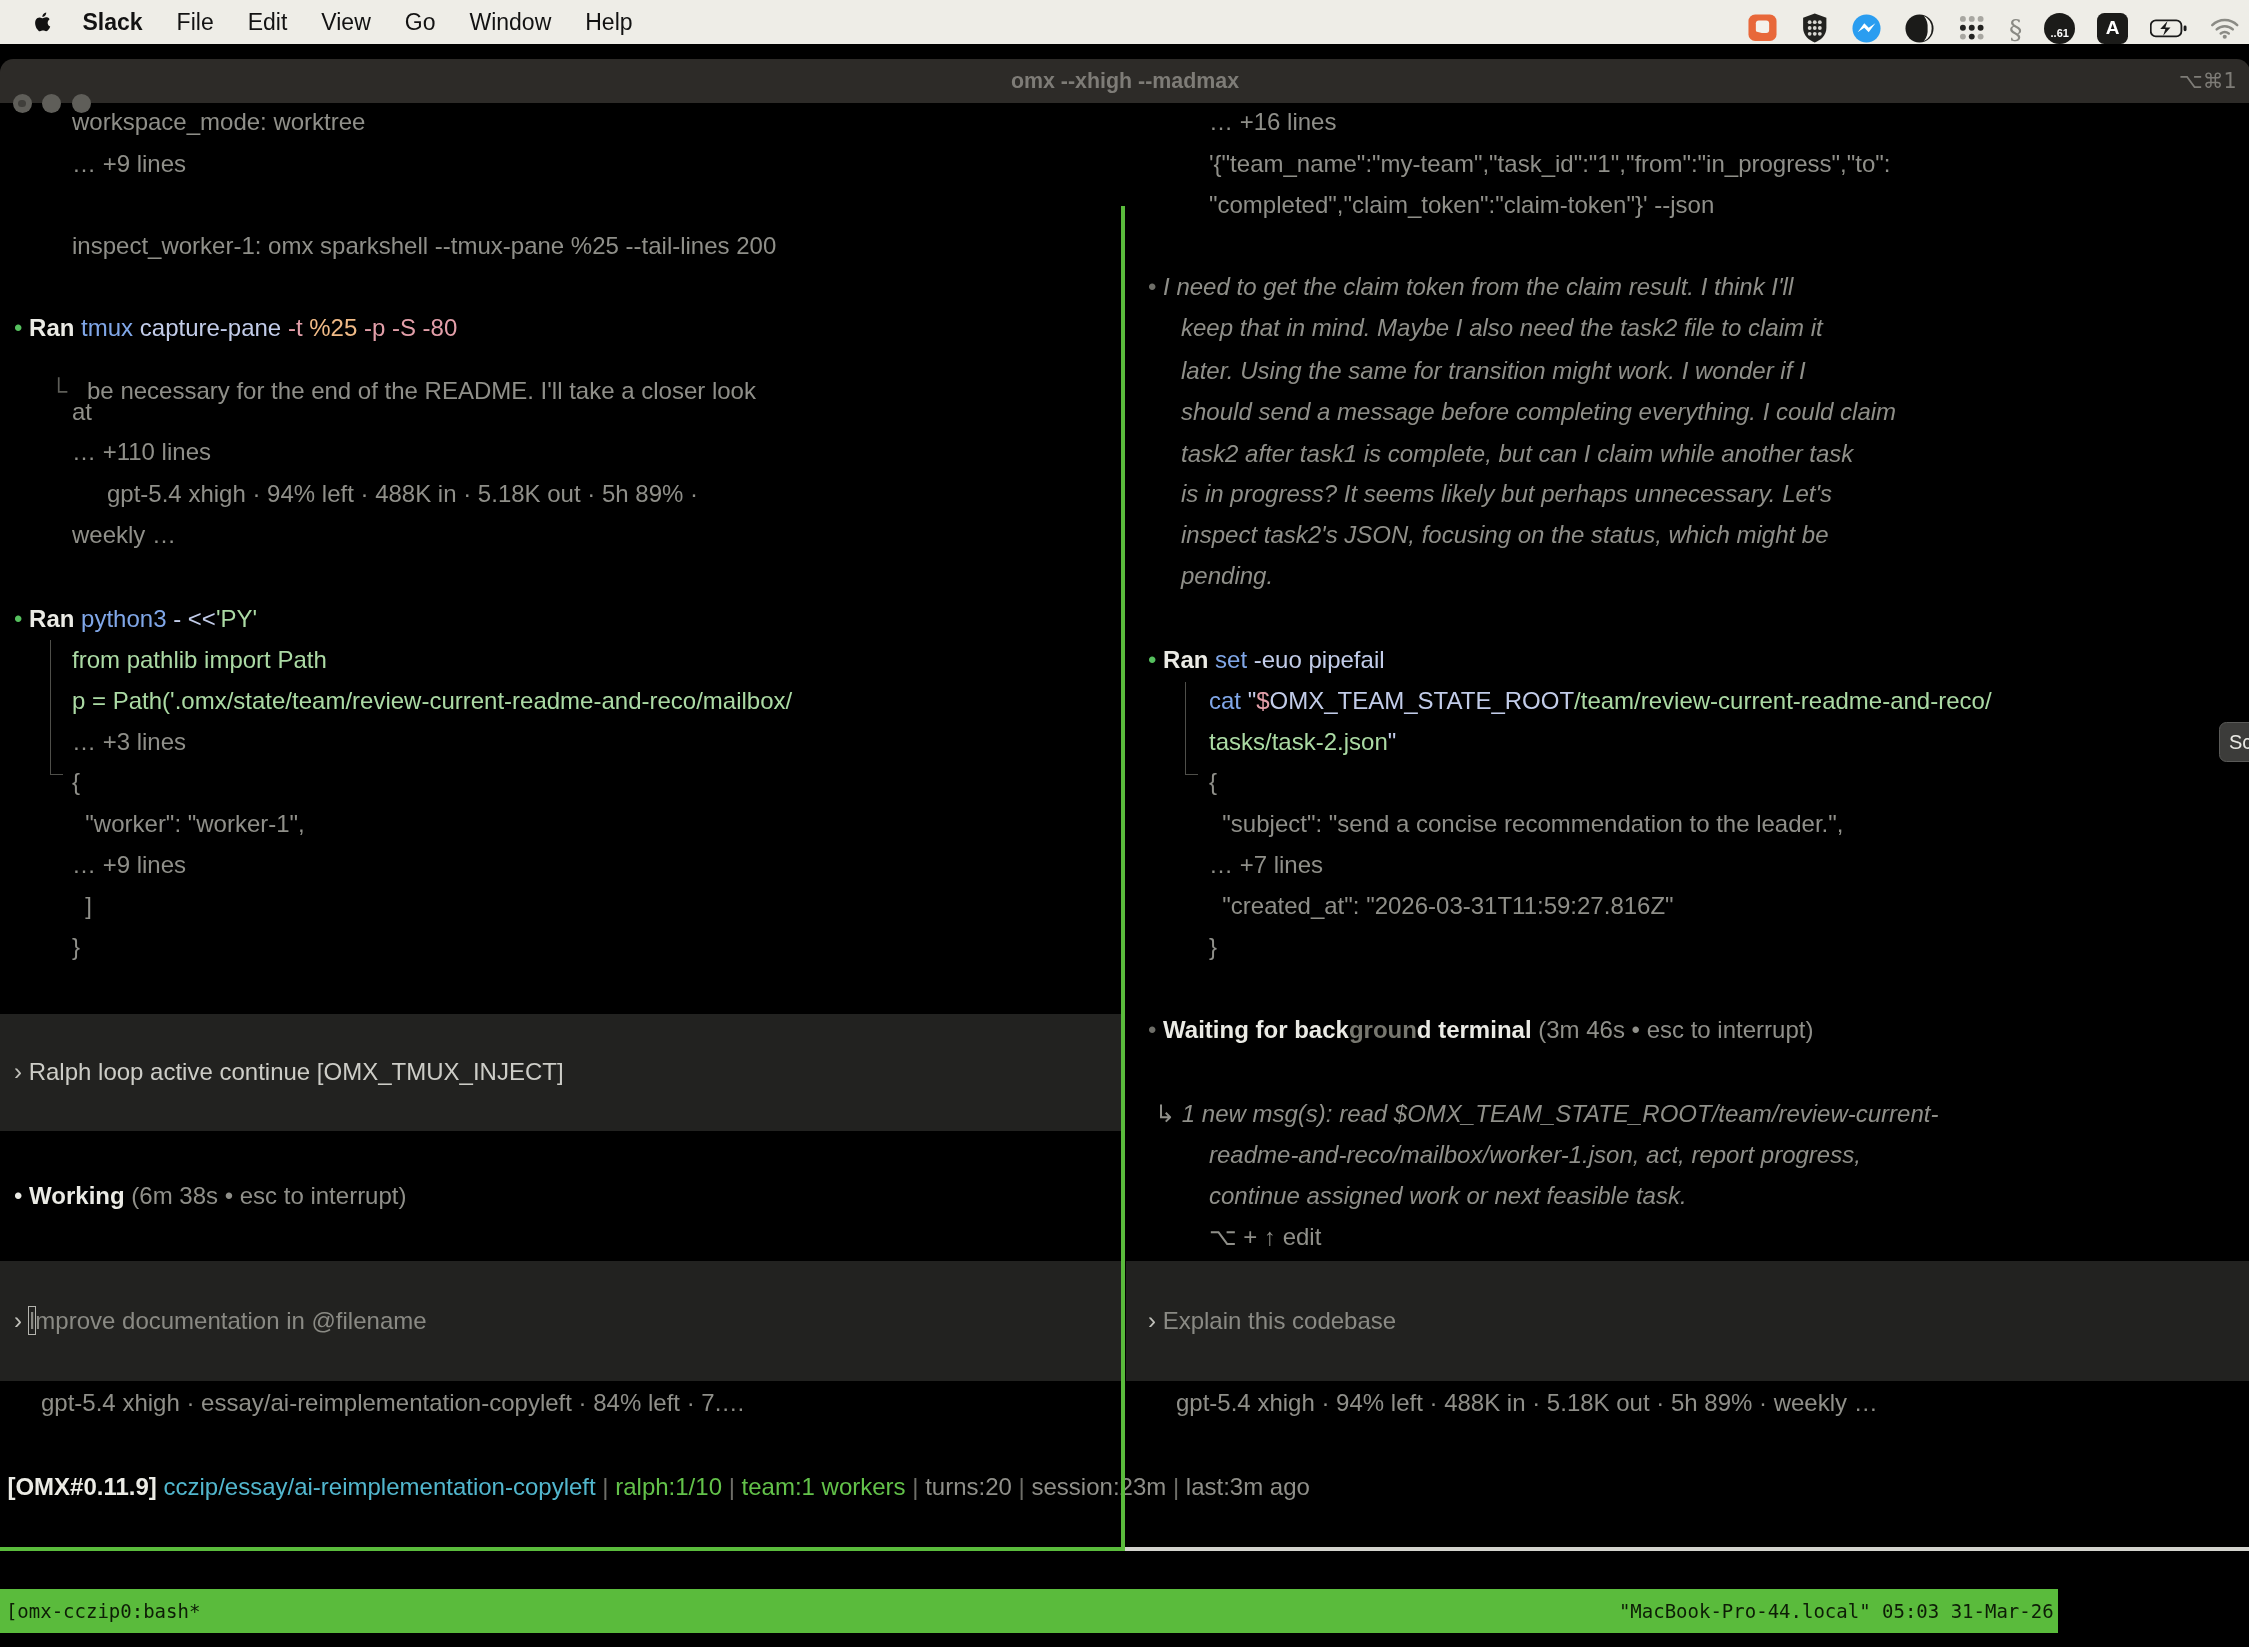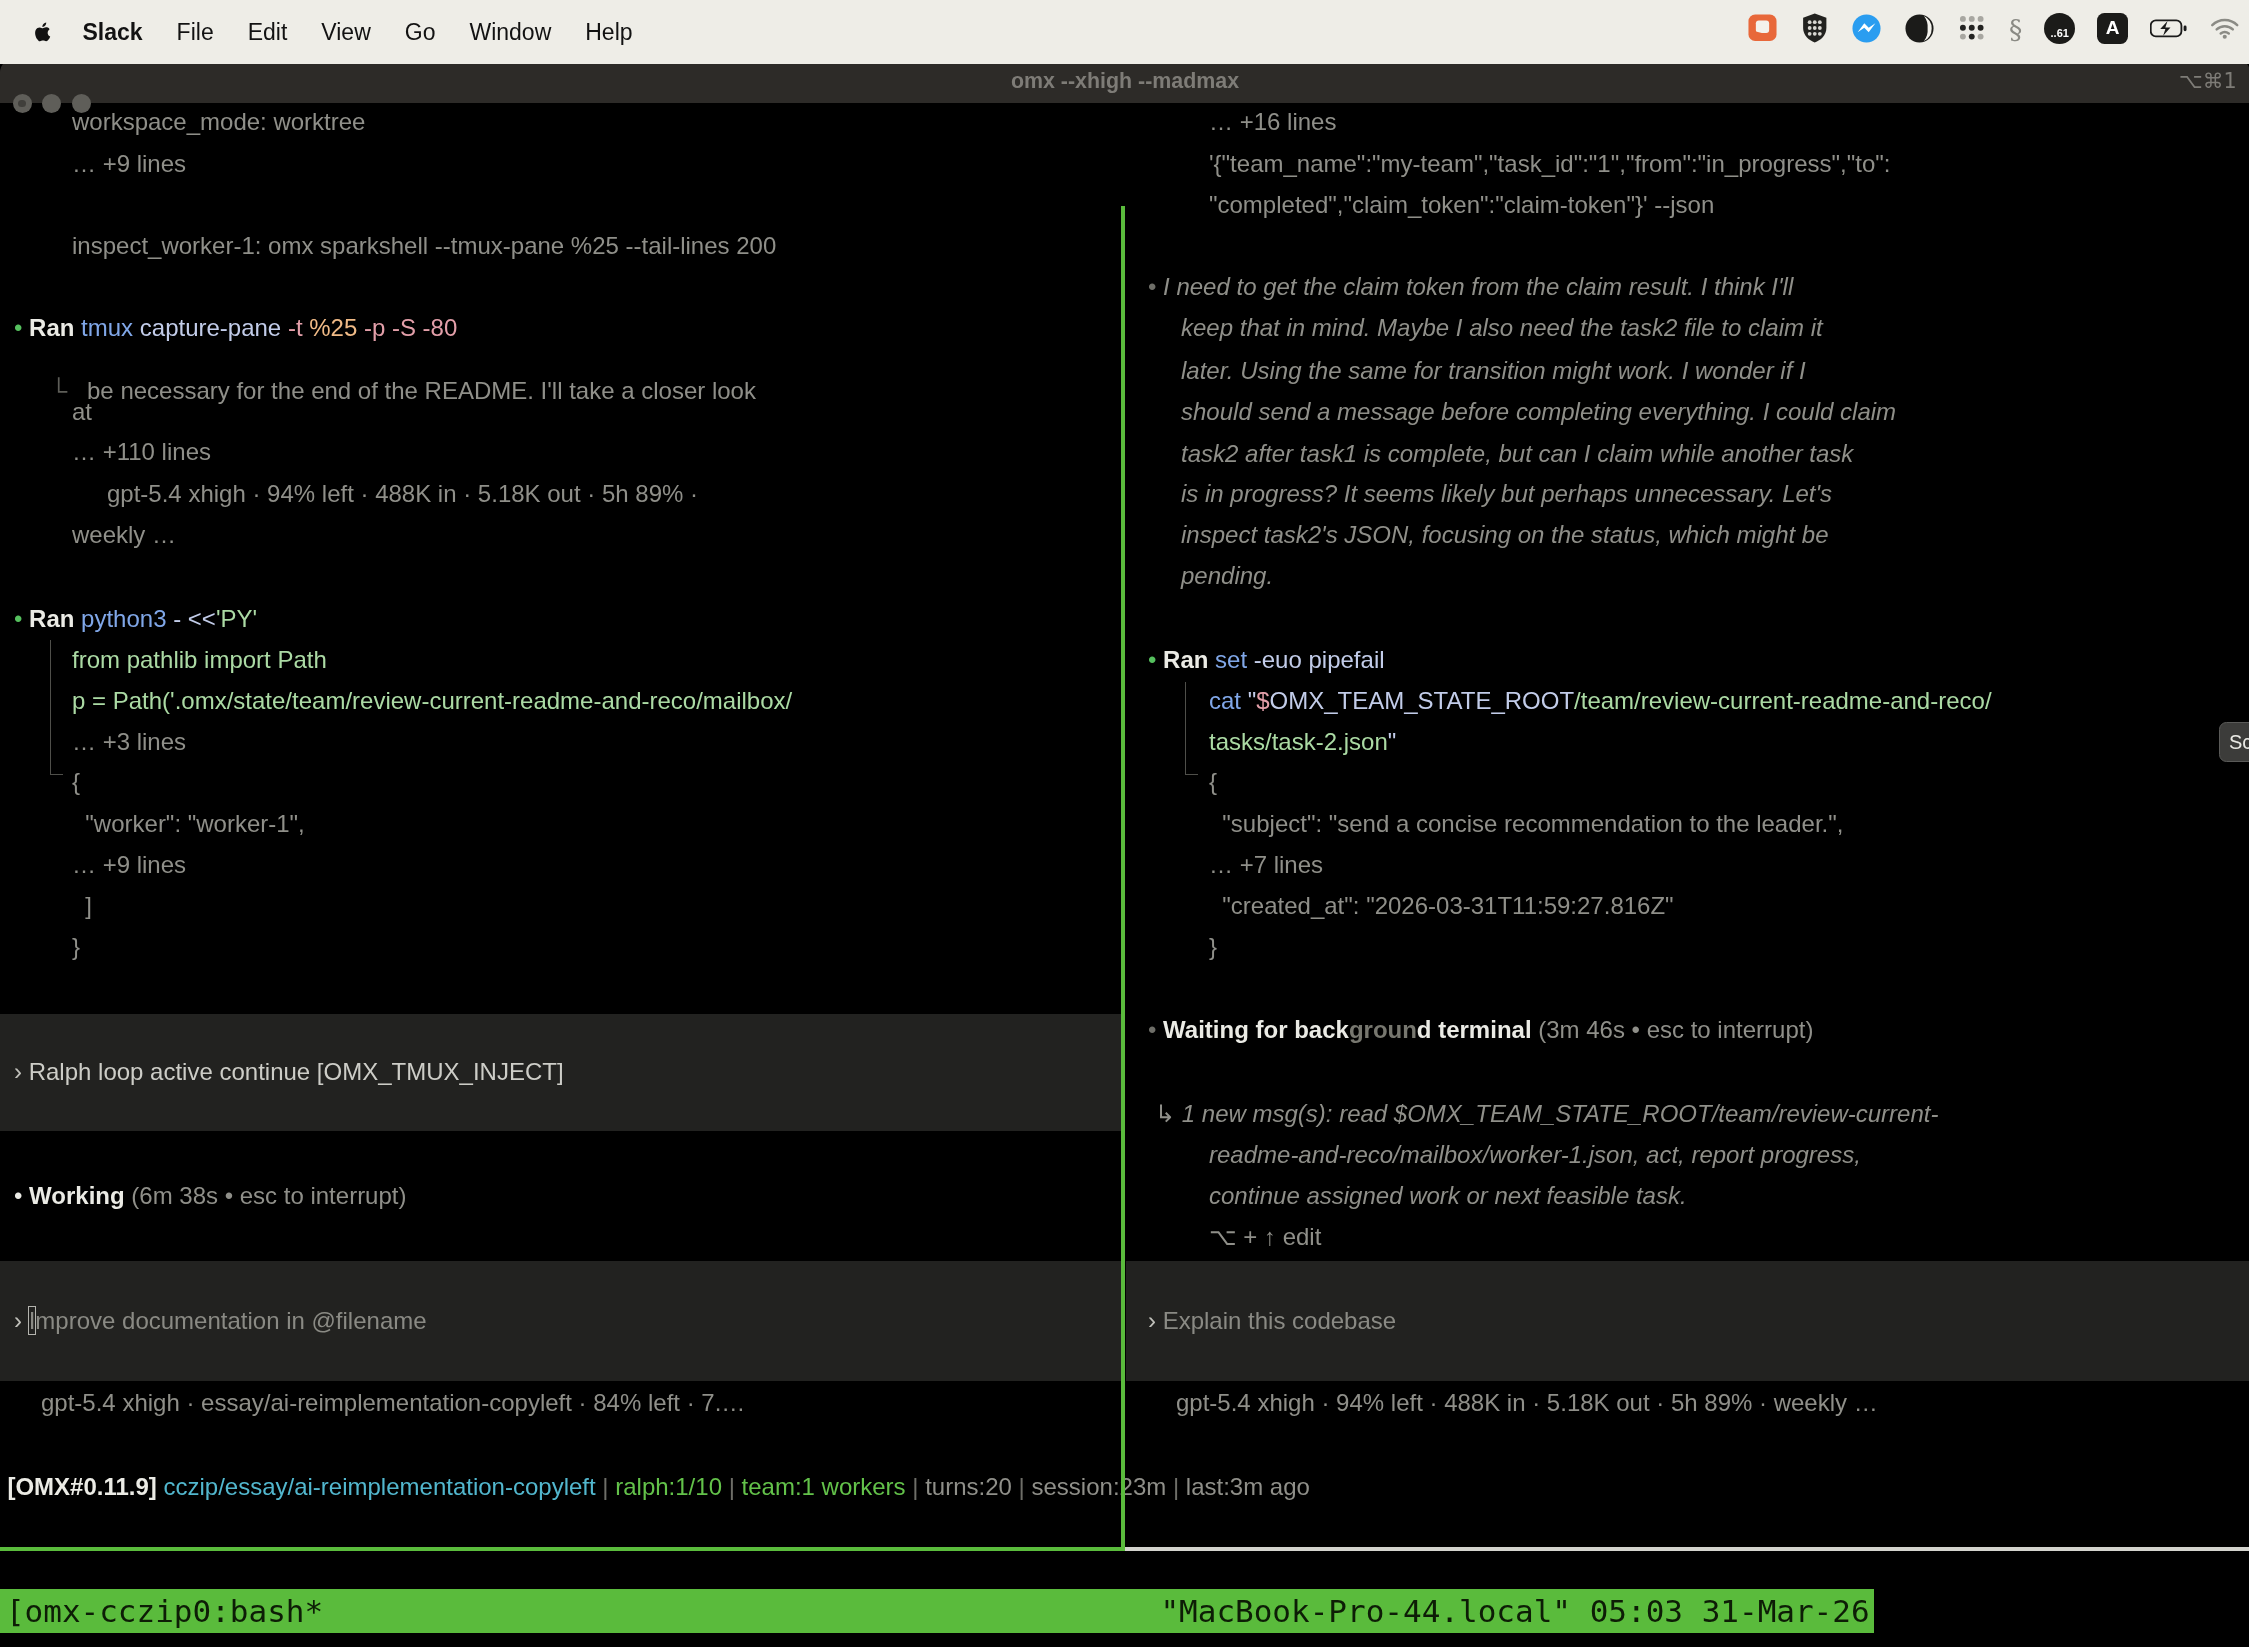--- a/index.html
+++ b/index.html
@@ -1,19 +1,19 @@
 <!DOCTYPE html>
 <html style="font-size:11.8px"><head>
 <meta charset="utf-8">
 <style>
   html,body{margin:0;padding:0;background:#000;}
   #screen{position:relative;width:2250px;height:1648px;overflow:hidden;background:#000;
           font-family:"Liberation Sans",sans-serif;}
   
-  #menubar{position:absolute;left:0;top:0;width:2250px;height:64px;background:#eeede7;
+  #menubar{position:absolute;left:0;top:0;width:2250px;height:44px;background:#eeede7;
            display:flex;align-items:center;z-index:20;}
   #apple-wrap{margin-left:34px;display:flex;align-items:center;}
   #menu-items{display:flex;align-items:center;margin-left:29.5px;gap:34px;
               font-size:23px;color:#121212;}
   #menu-items span:first-child{font-weight:bold;}
   #status-icons{position:absolute;right:10.3px;top:0;height:56px;display:flex;align-items:center;gap:22px;}
   .sicon{display:flex;align-items:center;justify-content:center;}
   #badge-61{width:31px;height:31px;border-radius:50%;background:#1b1b19;color:#fff;
             font-size:11px;font-weight:bold;display:flex;align-items:flex-end;justify-content:center;padding-bottom:4.4px;box-sizing:border-box;}
   #input-a{width:31px;height:31px;border-radius:7.4px;background:#1b1b19;color:#fff;
@@ -55,22 +55,22 @@
   #conn-right{left:59px;top:579px;width:11.8px;height:92px;}
   
   #div-vert{position:absolute;left:1121px;top:103px;width:3.7px;height:1344px;background:#5abb3c;z-index:6;}
   #div-horiz-left{position:absolute;left:0;top:1444px;width:1125px;height:3.7px;background:#5abb3c;z-index:6;}
   #div-horiz-right{position:absolute;left:1125px;top:1444px;width:1125px;height:3.7px;background:#d3d3cd;z-index:6;}
   
   #tooltip{position:absolute;left:2219px;top:722px;width:55px;height:40px;background:#3c3c3a;
            border:0.7px solid #5a5a58;border-radius:7.4px;color:#e9e9e4;font-size:20px;
            display:flex;align-items:center;padding-left:8.9px;box-sizing:border-box;z-index:9;}
   
-  #tmuxbar{position:absolute;left:0;top:1589px;width:1874px;height:44px;background:#5abb3c;z-index:7;
-           font-family:"DejaVu Sans Mono",monospace;font-size:31px;line-height:44px;color:#0d1d06;}
+  #tmuxbar{position:absolute;left:0;top:1589px;width:2058px;height:44px;background:#5abb3c;z-index:7;
+           font-family:"DejaVu Sans Mono",monospace;font-size:19px;line-height:44px;color:#0d1d06;}
   #tmux-left{position:absolute;left:5.9px;top:0;}
   #tmux-right{position:absolute;right:4.4px;top:0;}
 </style>
 </head>
 <body>
 
 <div id="screen">
 
   <div id="menubar">
     <span id="apple-wrap">

